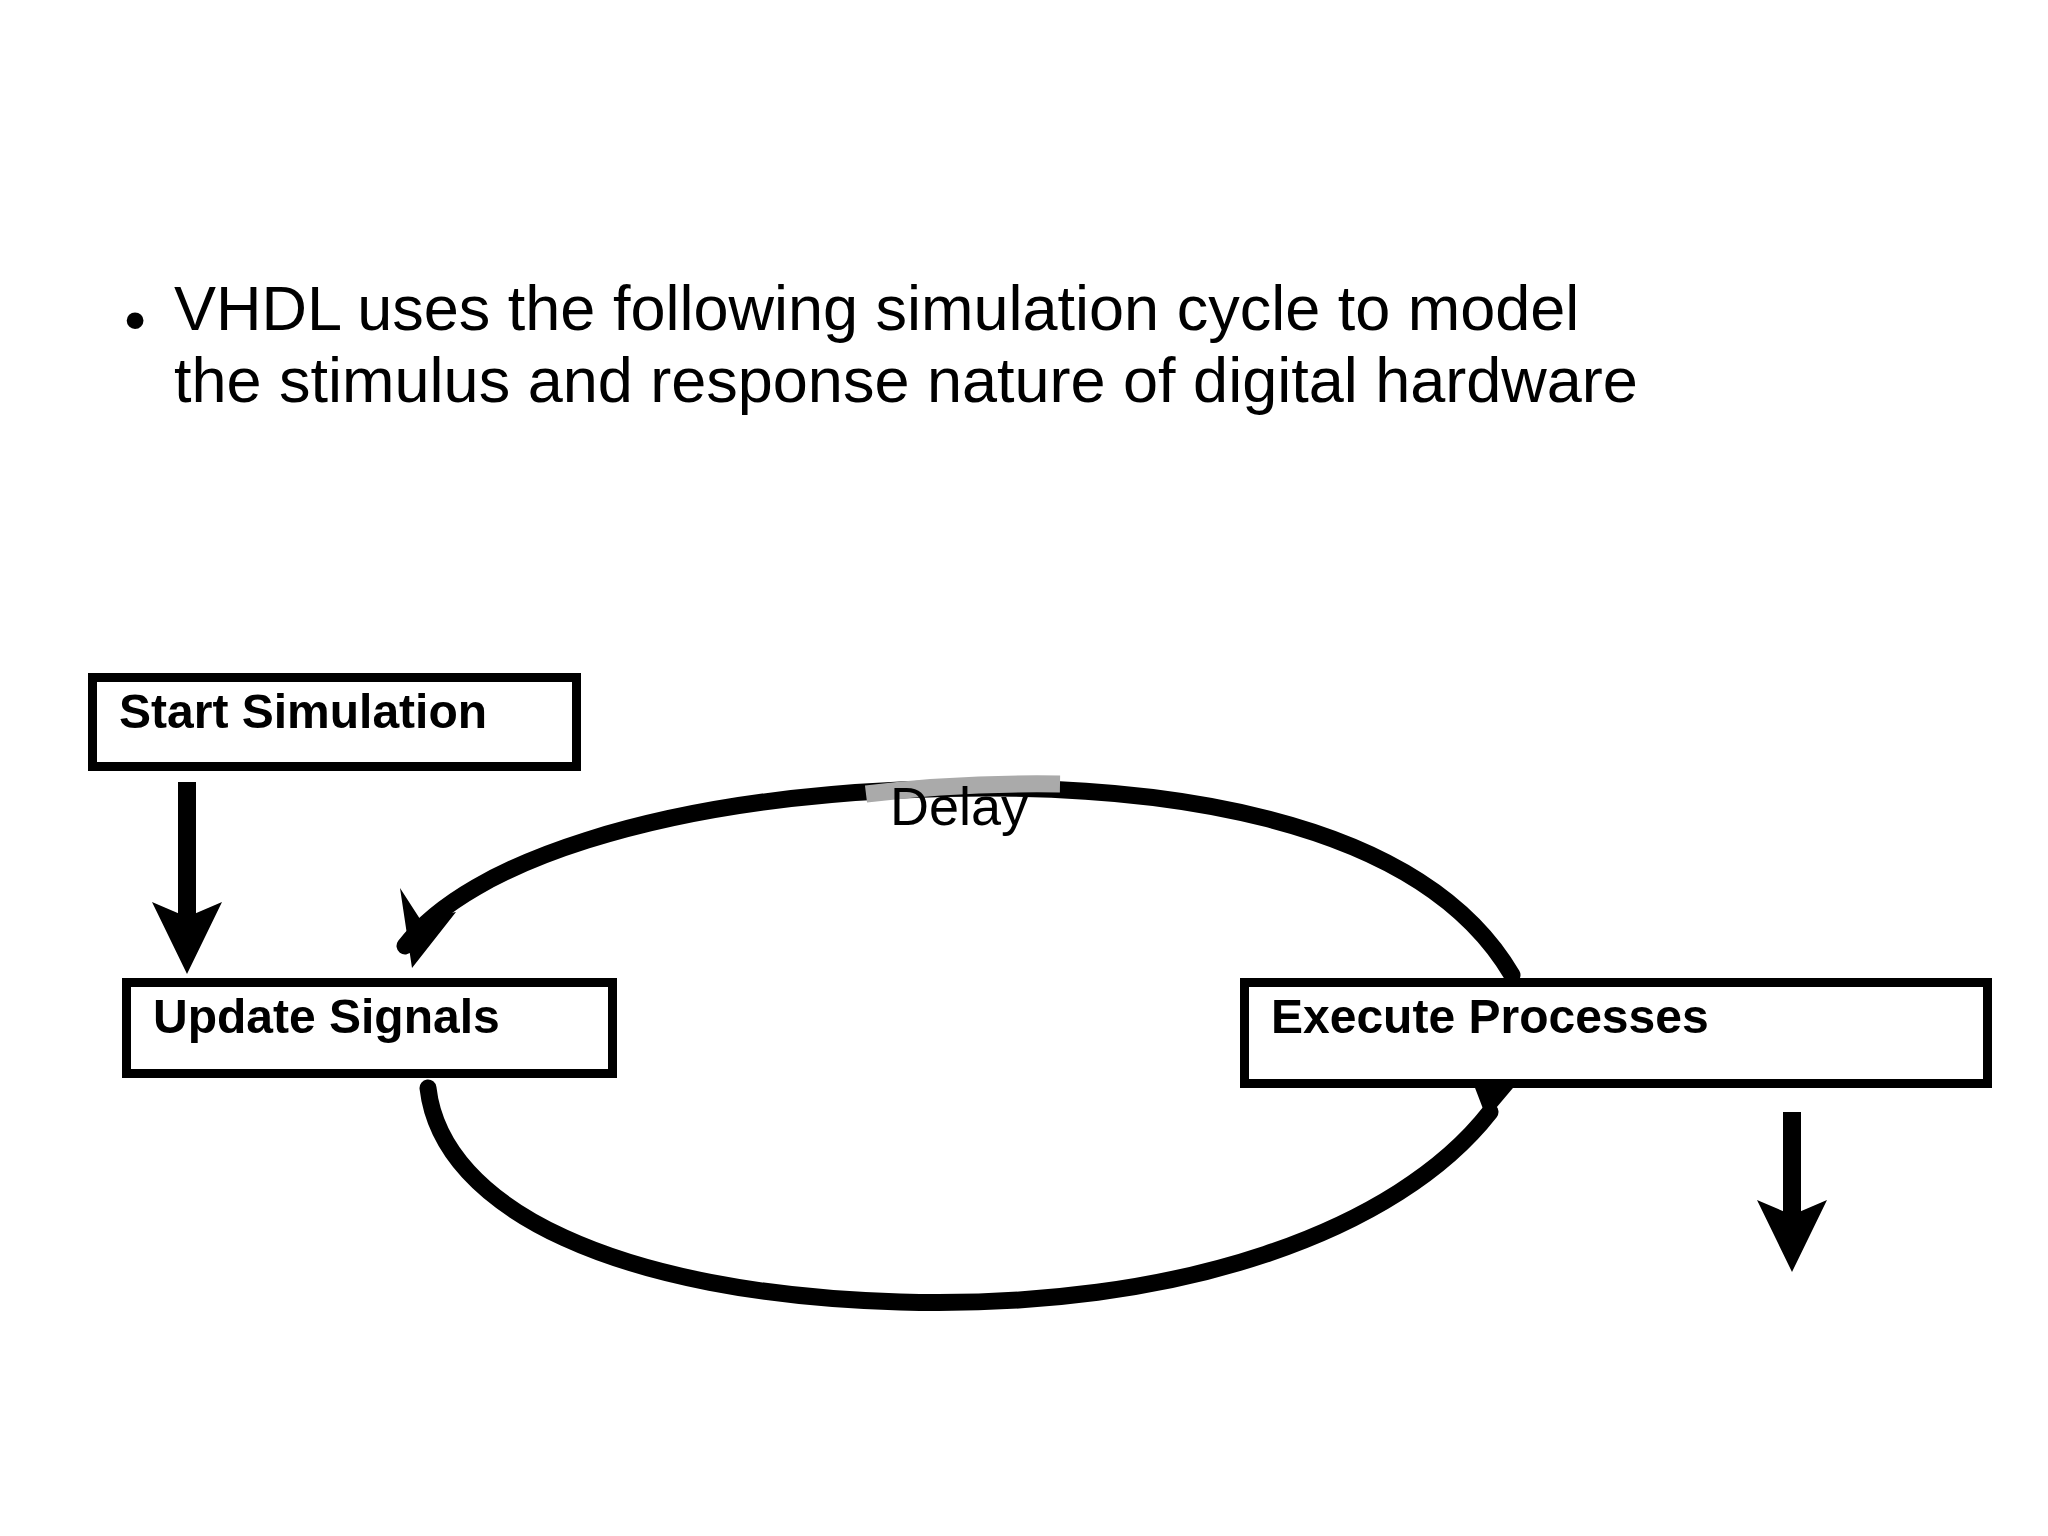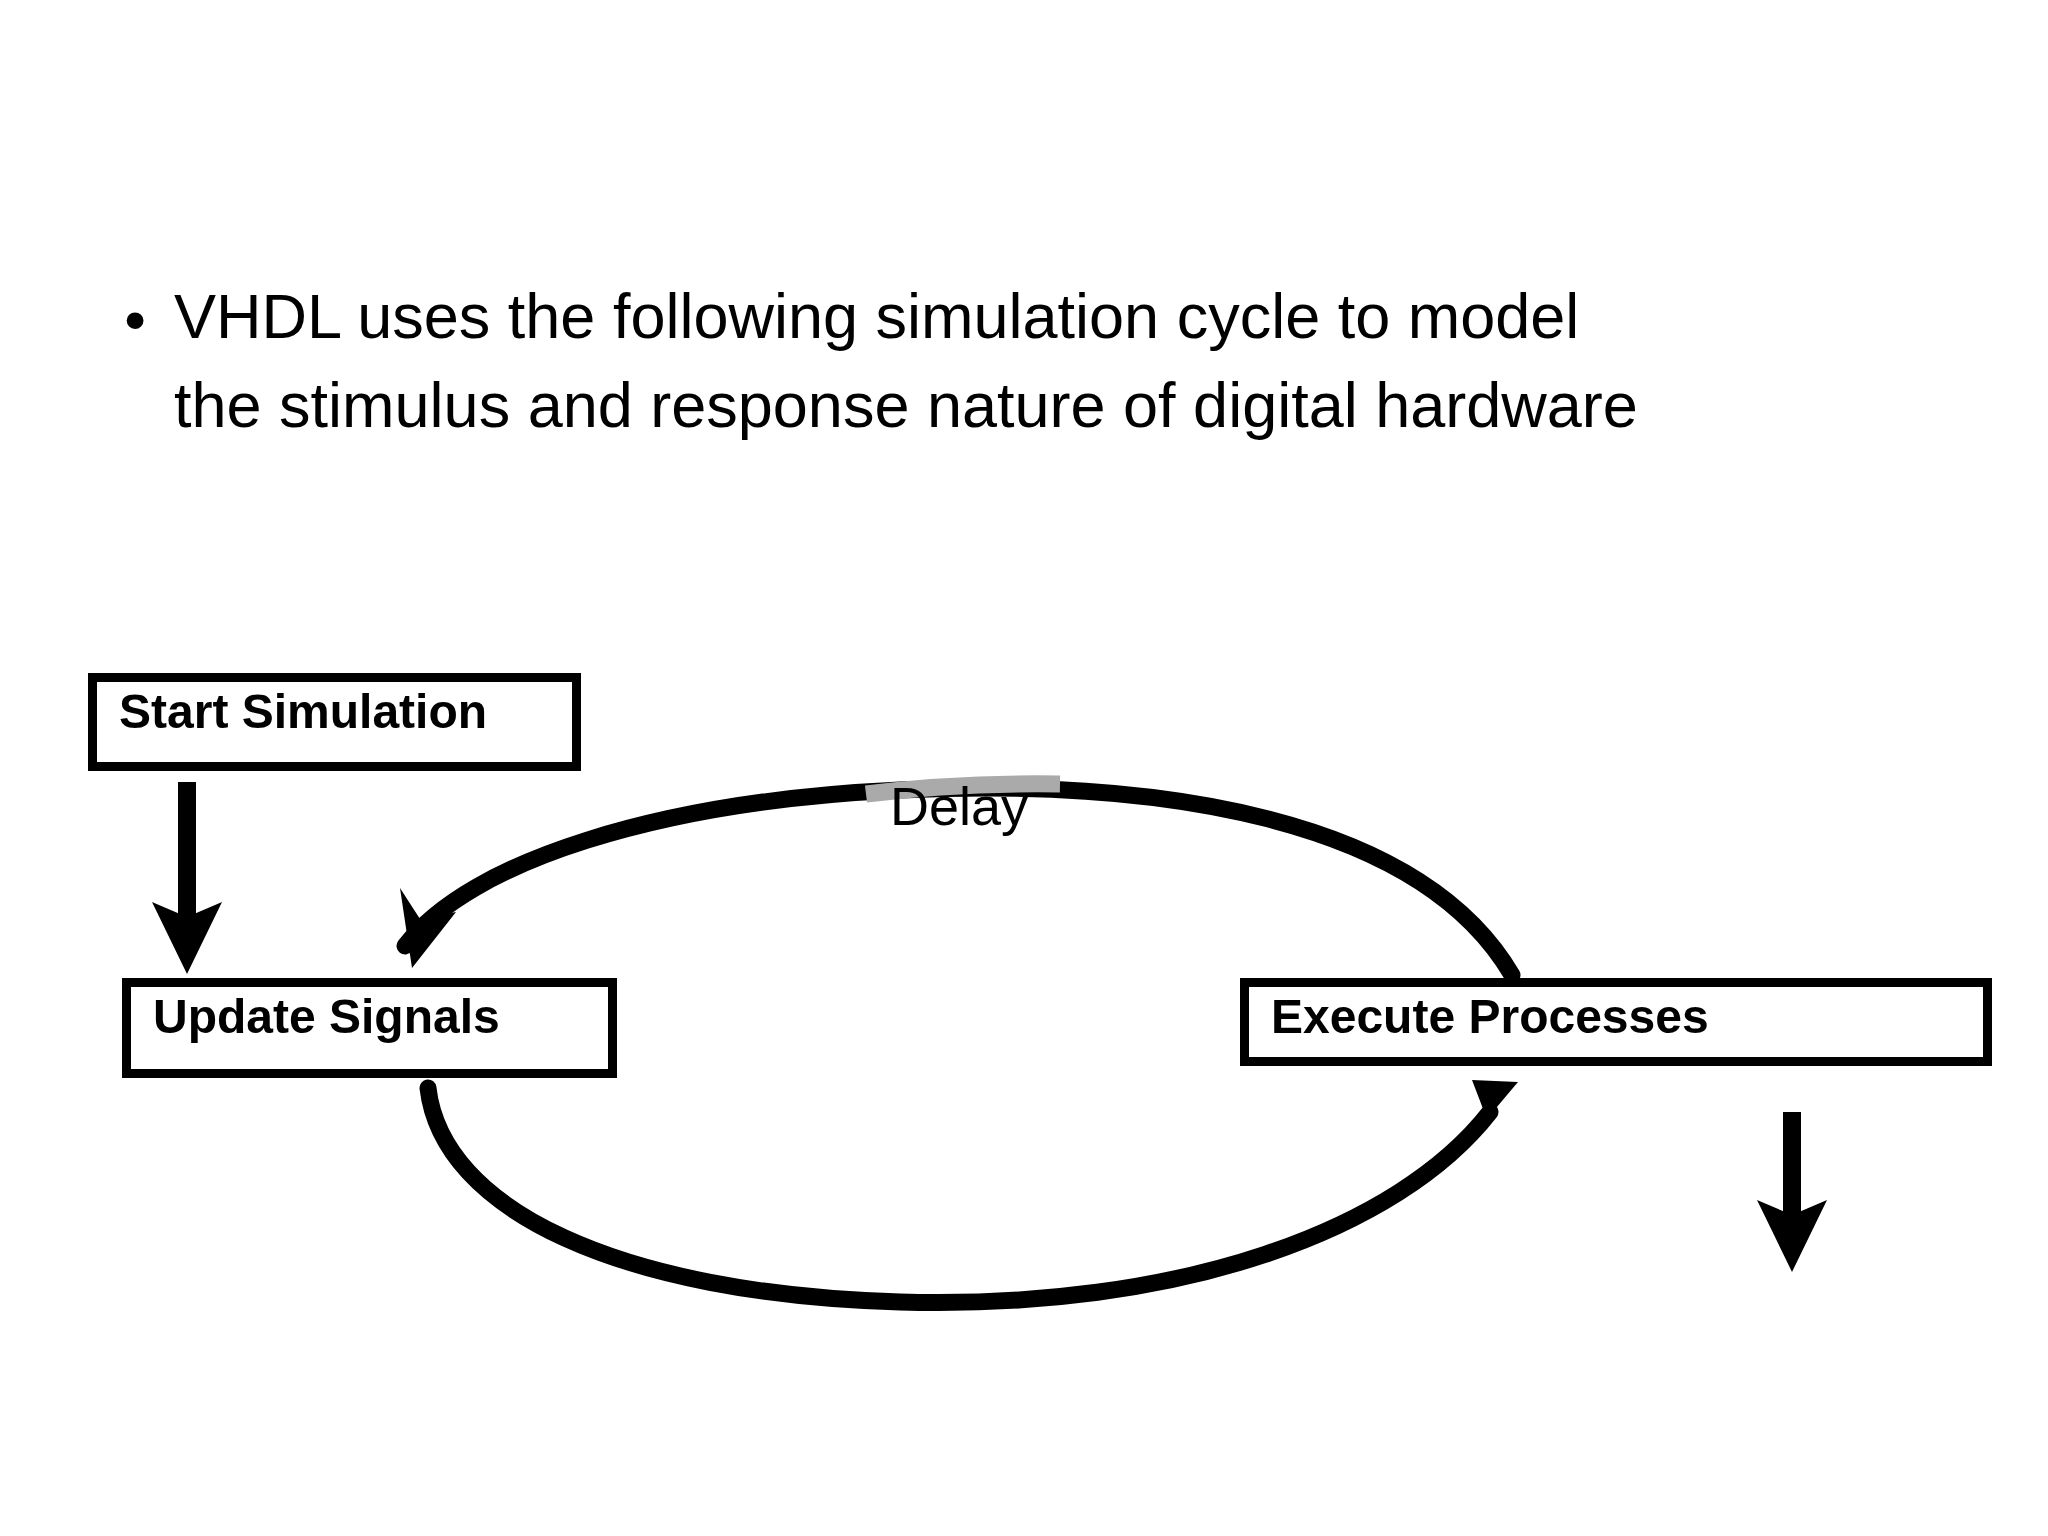--- a/index.html
+++ b/index.html
@@ -51,21 +51,21 @@
     width: 78px;
     flex: 0 0 78px;
     font-size: 62px;
     line-height: 96px;
     text-align: center;
     color: #000000;
   }
   .bullet-text {
     flex: 1 1 auto;
     font-size: 63px;
-    line-height: 89px;
+    line-height: 72px;
     color: #000000;
     max-width: 1490px;
   }
 
   
   #diagram {
     position: absolute;
     left: 0;
     top: 0;
     width: 2048px;
@@ -89,21 +89,21 @@
     left: 22px;
     top: 4px;
     font-size: 48px;
     font-weight: bold;
     color: #000000;
     white-space: nowrap;
     line-height: 1.08;
   }
   #box-start       { left: 88px;  top: 673px;  width: 493px; height: 98px; }
   #box-update      { left: 122px; top: 978px;  width: 495px; height: 100px; }
-  #box-execute     { left: 1240px;top: 978px;  width: 752px; height: 88px; }
+  #box-execute     { left: 1240px;top: 978px;  width: 752px; height: 110px; }
   #box-end         { left: 1392px;top: 1270px; width: 628px; height: 100px; }
 
   #delay-label {
     position: absolute;
     left: 890px;
     top: 775px;
     font-size: 54px;
     font-weight: normal;
     color: #000000;
     white-space: nowrap;

